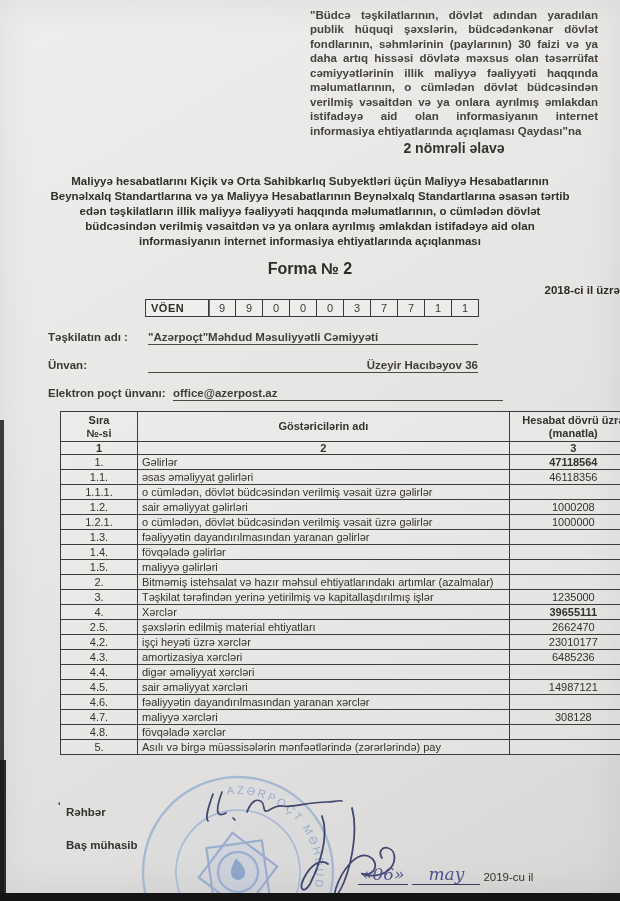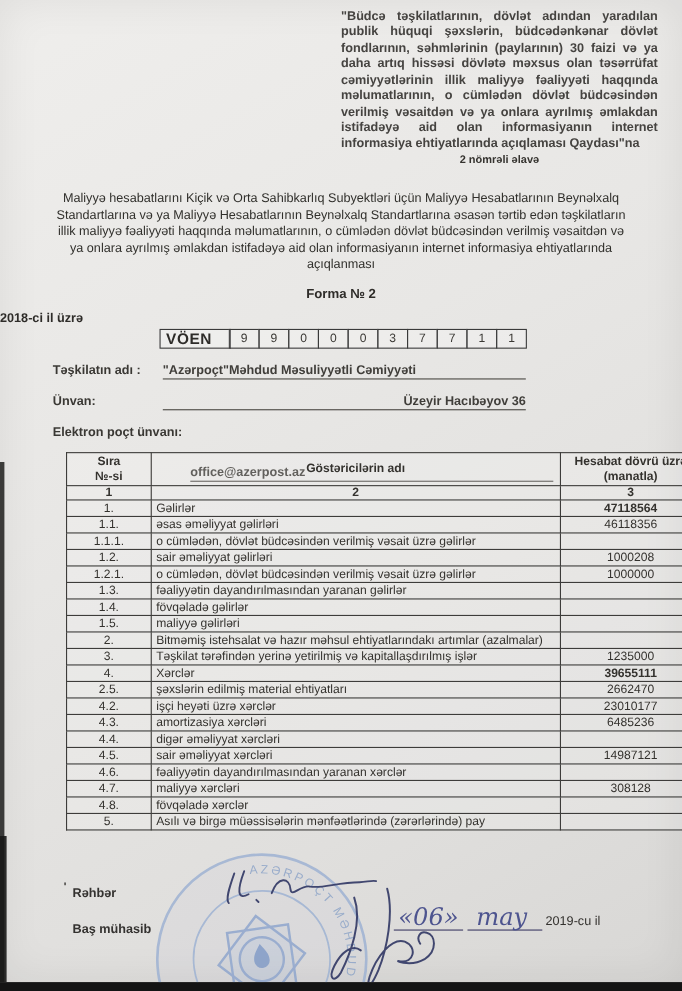--- a/index.html
+++ b/index.html
@@ -8,58 +8,58 @@
   .paper{position:absolute;left:0;top:0;width:620px;height:893px;overflow:hidden;
          background:linear-gradient(150deg,#efeeec 0%,#e8e7e5 40%,#e0dfdd 75%,#d8d7d5 100%);
          box-shadow:inset 0 0 40px rgba(0,0,0,0.07);}
   .edge-sliver{position:absolute;left:0;top:420px;width:4px;height:473px;background:#1d1d1c;opacity:.85;}
   .edge-sliver2{position:absolute;left:0;top:760px;width:6px;height:133px;background:#191918;opacity:.9;}
   .bottom-band{position:absolute;left:0;top:893px;width:620px;height:8px;background:#141414;}
 
   .intro{position:absolute;left:310px;top:8px;width:288px;font-size:11.5px;line-height:1.26;
          font-weight:bold;color:#454340;text-align:justify;}
   .annex{position:absolute;left:310px;top:140px;width:288px;text-align:center;
-         font-weight:bold;font-size:10px;color:#35332f;}
+         font-weight:bold;font-size:14px;color:#35332f;}
   .doc-title{position:absolute;left:50px;top:174px;width:520px;text-align:center;
-         font-weight:normal;font-size:11.5px;line-height:1.3;color:#31302c;}
-  .forma{position:absolute;left:0;top:260px;width:620px;text-align:center;font-weight:bold;font-size:12px;}
-  .period{position:absolute;left:0;top:284px;width:620px;text-align:left;font-weight:bold;font-size:11.5px;}
+         font-weight:bold;font-size:11.5px;line-height:1.3;color:#31302c;}
+  .forma{position:absolute;left:0;top:260px;width:620px;text-align:center;font-weight:bold;font-size:16px;}
+  .period{position:absolute;left:0;top:284px;width:620px;text-align:right;font-weight:bold;font-size:11.5px;}
 
   .voen{position:absolute;left:145px;top:299px;display:flex;}
   .voen .vlabel{width:58px;height:16px;border:1.6px solid #3a3a3a;display:flex;align-items:center;
-        padding-left:5px;font-size:14px;font-weight:bold;letter-spacing:.5px;background:rgba(255,255,255,.25);}
+        padding-left:5px;font-size:11px;font-weight:bold;letter-spacing:.5px;background:rgba(255,255,255,.25);}
   .voen .vcells{display:flex;margin-left:-1px;}
   .voen .vcell{width:26px;height:16px;border:1.4px solid #3a3a3a;margin-left:-1px;display:flex;
         align-items:center;justify-content:center;font-size:11px;color:#3a3834;background:rgba(255,255,255,.25);}
 
   .org-line{position:absolute;left:48px;font-size:11.5px;font-weight:bold;color:#3a3834;}
   .org-line .val{position:absolute;left:100px;width:330px;font-weight:bold;color:#403e3a;
         border-bottom:1px solid #4a4843;padding-bottom:1px;white-space:nowrap;}
   .org-line.l1{top:331px;} .org-line.l2{top:359px;text-align:right;} .org-line.l3{top:387px;}
-  .org-line.l3 .val{left:125px;margin-top:37px;}
+  .org-line.l3 .val{left:125px;}
 
   table.main{position:absolute;left:60px;top:411px;width:578px;border-collapse:collapse;
         border:1.6px solid #2e2e2e;background:rgba(255,255,255,.18);}
   table.main td,table.main th{border:1px solid #3d3c3a;font-size:11px;line-height:12px;
         padding:1px 4px;color:#34322e;vertical-align:middle;}
   table.main th{font-weight:bold;text-align:center;line-height:12.5px;padding:2px 3px;}
   td.c-no{width:60px;text-align:center;}
   td.c-name{width:324px;text-align:left;}
   td.c-val{width:106px;text-align:center;}
   tr.colnums td{text-align:center;font-weight:bold;padding:0 4px;}
   td.boldval{font-weight:bold;}
 
   .footer-label{position:absolute;left:66px;font-size:11.5px;font-weight:bold;color:#343230;}
   .tick{position:absolute;left:58px;top:801px;font-size:10px;font-weight:bold;color:#343230;}
   .f-rahbar{top:806px;} .f-muhasib{top:839px;}
 
   .dateline{position:absolute;left:358px;top:826px;display:flex;align-items:flex-end;font-size:11.5px;}
-  .hand{font-family:"DejaVu Serif",serif;font-style:italic;color:#4d548f;font-size:22px;line-height:18px;}
+  .hand{font-family:"DejaVu Serif",serif;font-style:italic;color:#4d548f;font-size:17px;line-height:18px;margin-top:39px;}
   .u1{border-bottom:1.3px solid #3c3a64;padding:0 4px 1px 4px;min-width:30px;text-align:center;}
-  .u2{border-bottom:1.3px solid #3c3a64;padding:0 8px 1px 8px;min-width:52px;text-align:left;margin-left:4px;}
+  .u2{border-bottom:1.3px solid #3c3a64;padding:0 8px 1px 8px;min-width:52px;text-align:center;margin-left:4px;}
   .printedyear{font-weight:normal;color:#33312e;margin-left:3px;padding-bottom:2px;}
 
   .stamp{position:absolute;left:138px;top:772px;opacity:.82;transform:rotate(-8deg);}
   .sig1{position:absolute;left:195px;top:786px;}
   .sig2{position:absolute;left:290px;top:800px;}
 </style>
 </head>
 <body>
 
 <div class="page">

